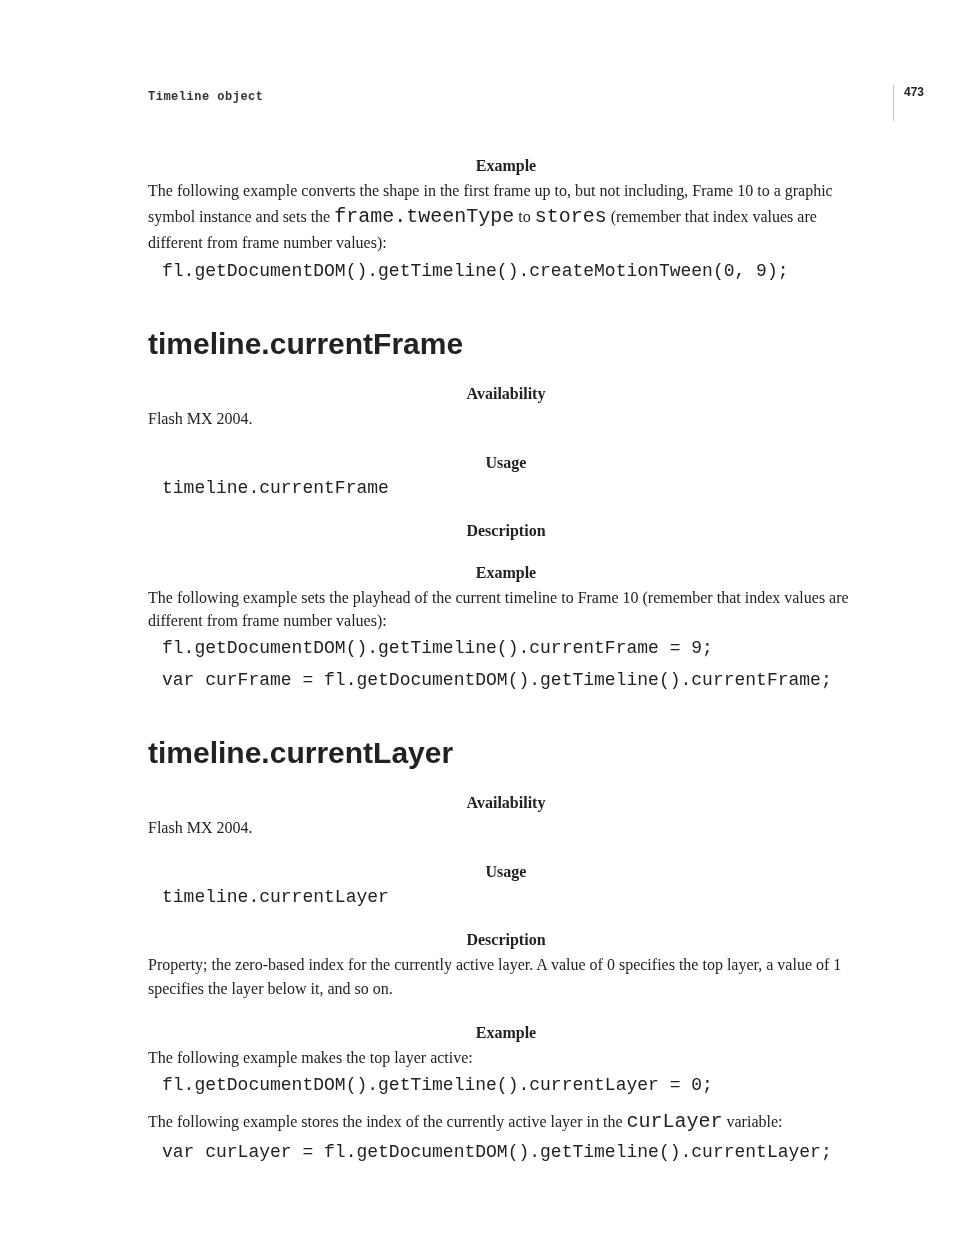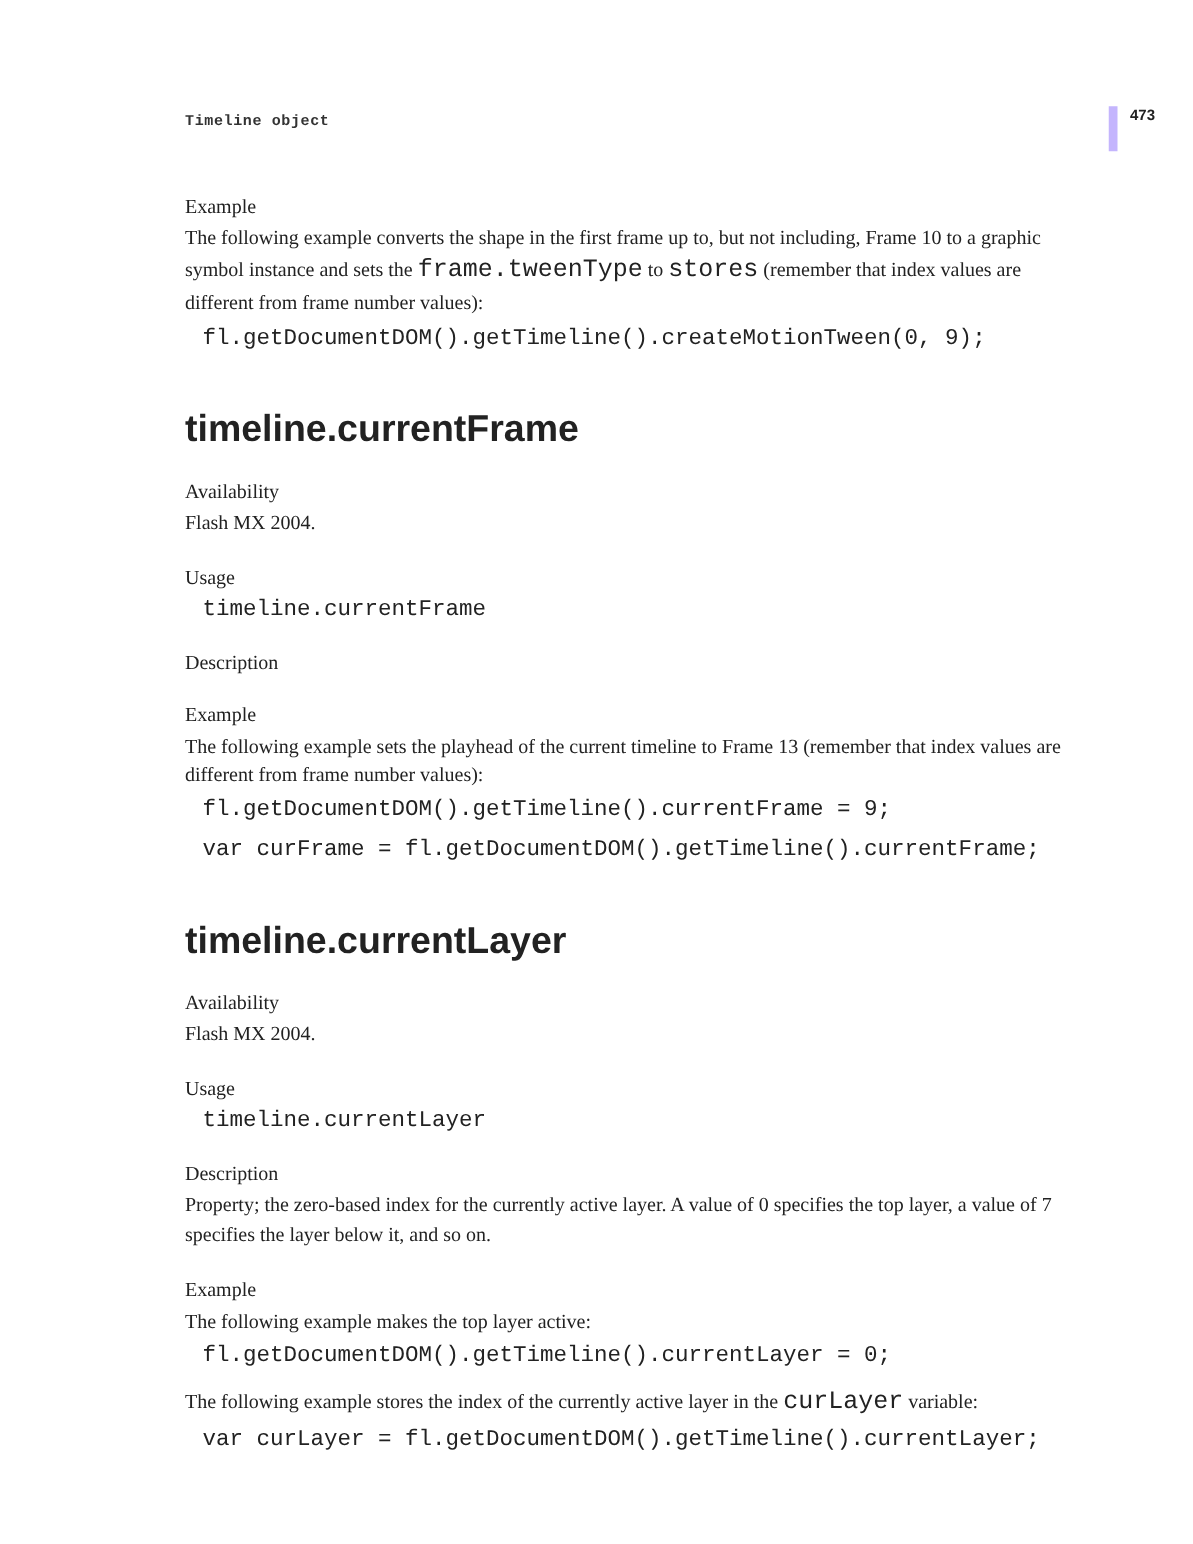--- a/index.html
+++ b/index.html
@@ -32,28 +32,29 @@
     font-weight: 700;
     font-family: Liberation Mono, monospace;
   }
   .page-number {
     position: absolute;
     right: -60px;
     top: -3px;
     font-family: "Myriad Pro", Arial, Helvetica, sans-serif;
     font-weight: 700;
     font-size: 12px;
-    border-left: 7px solid #c4b5fd;
+    border-left: 1px solid #c4b5fd;
     padding: 0 0 22px 10px;
   }
   h3.subhead {
     font-family: "Minion Pro", "Times New Roman", Georgia, serif;
-    font-weight: 400;
+    font-weight: 700;
     font-size: 16px;
     margin: 24px 0 4px 0;
+    text-align: center;
   }
   p.body {
     font-family: "Minion Pro", "Times New Roman", Georgia, serif;
     font-size: 16px;
     line-height: 1.45;
     margin: 0 0 6px 0;
   }
   code, .mono {
     font-family: "Courier New", Courier, monospace;
     font-size: 20px;
@@ -94,34 +95,34 @@
 
   <h3 class="subhead">Availability</h3>
   <p class="body">Flash MX 2004.</p>
 
   <h3 class="subhead">Usage</h3>
   <pre class="codeblock">timeline.currentFrame</pre>
 
   <h3 class="subhead">Description</h3>
 
   <h3 class="subhead">Example</h3>
-  <p class="body">The following example sets the playhead of the current timeline to Frame 13 (remember that index values are different from frame number values):</p>
+  <p class="body">The following example sets the playhead of the current timeline to Frame 10 (remember that index values are different from frame number values):</p>
   <pre class="codeblock">fl.getDocumentDOM().getTimeline().currentFrame = 9;</pre>
   <pre class="codeblock">var curFrame = fl.getDocumentDOM().getTimeline().currentFrame;</pre>
 
   <h1 class="api-title">timeline.currentLayer</h1>
 
   <h3 class="subhead">Availability</h3>
   <p class="body">Flash MX 2004.</p>
 
   <h3 class="subhead">Usage</h3>
   <pre class="codeblock">timeline.currentLayer</pre>
 
   <h3 class="subhead">Description</h3>
-  <p class="body">Property; the zero-based index for the currently active layer. A value of 0 specifies the top layer, a value of 7 specifies the layer below it, and so on.</p>
+  <p class="body">Property; the zero-based index for the currently active layer. A value of 0 specifies the top layer, a value of 1 specifies the layer below it, and so on.</p>
 
   <h3 class="subhead">Example</h3>
   <p class="body">The following example makes the top layer active:</p>
   <pre class="codeblock">fl.getDocumentDOM().getTimeline().currentLayer = 0;</pre>
   <p class="body">
     <span>The following example stores the index of the currently active layer in the </span><code>curLayer</code><span> variable:</span>
   </p>
   <pre class="codeblock">var curLayer = fl.getDocumentDOM().getTimeline().currentLayer;</pre>
 
 </div>

